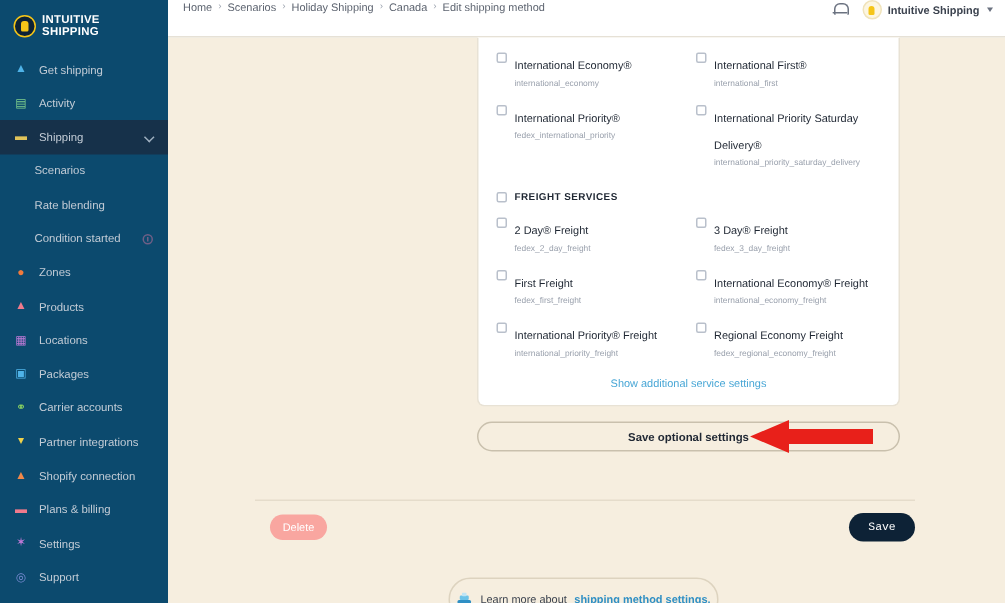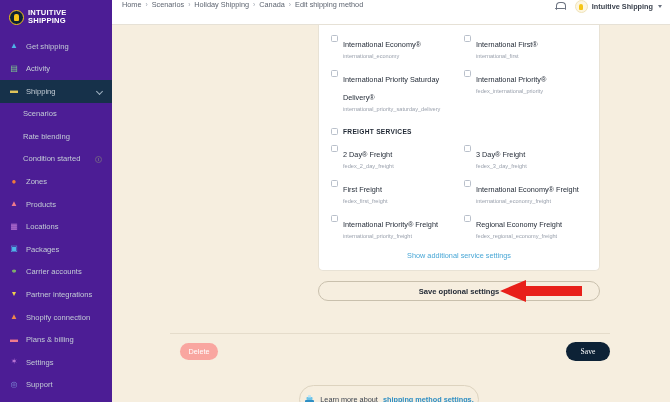--- a/index.html
+++ b/index.html
@@ -7,21 +7,21 @@
     width: 670px; height: 402px;
     font-family: "Liberation Sans", sans-serif;
     overflow: hidden;
   }
   body { background: #f6eedf; position: relative; }
 
   
   #sidebar {
     position: absolute; left: 0; top: 0;
     width: 112px; height: 402px;
-    background: #4c1d95;
+    background: #0c4a6e;
     display: flex; flex-direction: column;
   }
   #brand {
     display: flex; align-items: center; gap: 4px;
     padding: 9px 0 9px 9px;
   }
   #brand .bulb {
     width: 15px; height: 15px; border-radius: 50%;
     background: #0d2236; border: 1.6px solid #f5c518;
     display: flex; align-items: center; justify-content: center;
@@ -187,21 +187,21 @@
   #delete-btn {
     position: absolute; left: 68px; top: 318px;
     width: 38px; height: 17px; border-radius: 9px;
     background: #f9a6a0; color: #fff; border: none;
     font-size: 7.3px; font-family: inherit; cursor: pointer;
   }
   #save-btn {
     position: absolute; left: 454px; top: 317px;
     width: 44px; height: 19px; border-radius: 10px;
     background: #0d2236; color: #fff; border: none;
-    font-size: 7.6px; font-family: Liberation Serif, serif; cursor: pointer;
+    font-size: 7.6px; font-family: Liberation Mono, monospace; cursor: pointer;
   }
 
   
   #help-banner {
     position: absolute; left: 187px; top: 360px;
     width: 180px; height: 29px;
     border: 1px solid #ddd3bf; border-radius: 15px;
     background: #f6eedf;
     display: flex; align-items: center; justify-content: center; gap: 5px;
   }
@@ -334,29 +334,29 @@
       <div class="svc">
         <span class="cb"></span>
         <span>
           <span class="svc-label">International First®</span>
           <span class="svc-code" style="display:block">international_first</span>
         </span>
       </div>
       <div class="svc">
         <span class="cb"></span>
         <span>
+          <span class="svc-label">International Priority®</span>
+          <span class="svc-code" style="display:block">fedex_international_priority</span>
+        </span>
+      </div>
+      <div class="svc">
+        <span class="cb"></span>
+        <span>
           <span class="svc-label">International Priority Saturday Delivery®</span>
           <span class="svc-code" style="display:block">international_priority_saturday_delivery</span>
-        </span>
-      </div>
-      <div class="svc">
-        <span class="cb"></span>
-        <span>
-          <span class="svc-label">International Priority®</span>
-          <span class="svc-code" style="display:block">fedex_international_priority</span>
         </span>
       </div>
     </div>
 
     <div class="group-head">
       <span class="cb" style="margin-top:0"></span>
       <span class="t">FREIGHT SERVICES</span>
     </div>
 
     <div class="svc-grid">

